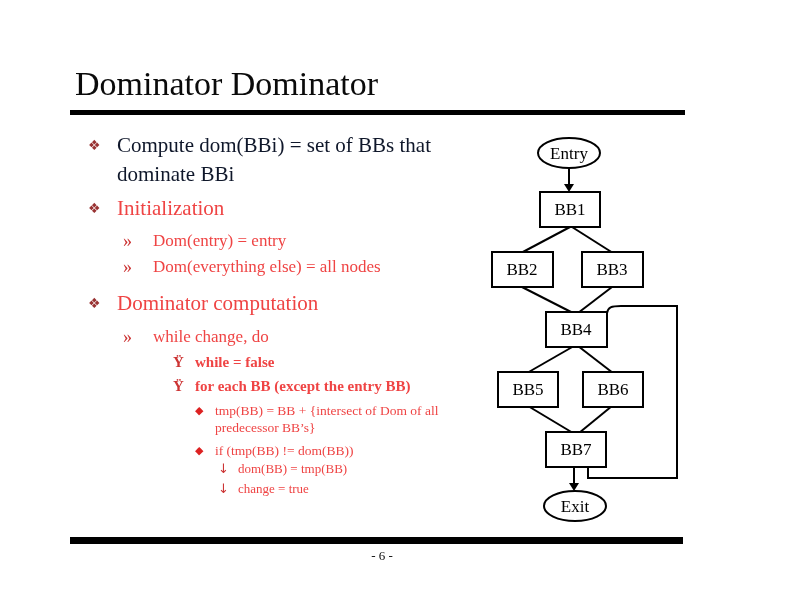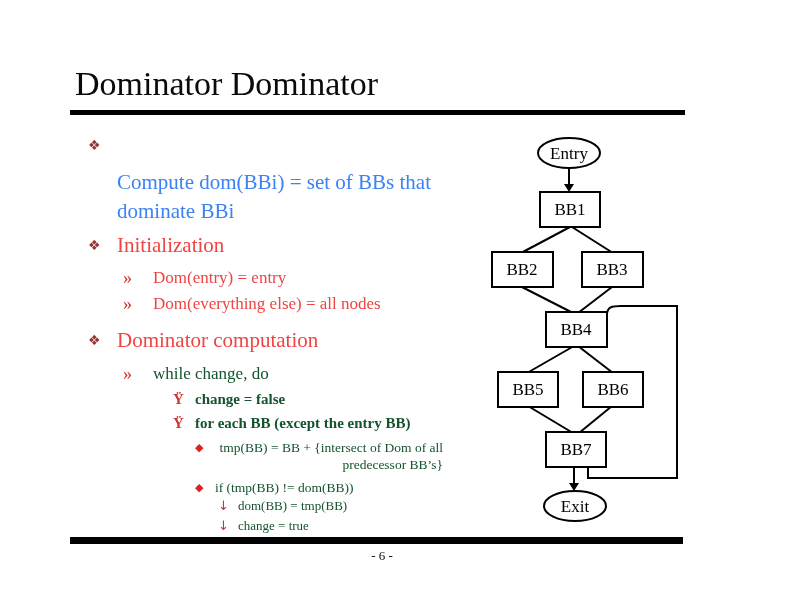--- a/index.html
+++ b/index.html
@@ -18,22 +18,22 @@
   .l1 .bullet{width:29px;font-family:"DejaVu Sans","Liberation Sans",sans-serif;font-size:14px;line-height:29px;color:#993333;}
   .l2{font-size:17px;line-height:26px;margin-left:35px;}
   .l2 .bullet{width:30px;color:#cc3333;font-size:18px;}
   .l3{font-size:15px;line-height:24px;margin-left:85px;font-weight:bold;}
   .l3 .bullet{width:22px;color:#cc3333;}
   .l4{font-size:13.5px;line-height:17px;margin-left:107px;margin-top:4px;}
   .l4 .bullet{width:20px;font-family:"DejaVu Sans","Liberation Sans",sans-serif;font-size:11px;line-height:17px;color:#dd2222;}
   .l5{font-size:13px;line-height:20px;margin-left:130px;}
   .l5 .bullet{width:20px;font-family:"DejaVu Sans","Liberation Sans",sans-serif;font-size:13px;color:#cc3333;}
 
-  .red{color:#3b82f6;margin-top:37px;}
-  .blue{color:#14532d;text-align:right;}
+  .red{color:#0f172a;}
+  .blue{color:#ef4444;}
   .black{color:#ef4444;}
 
   .gap-sm{margin-top:6px;}
   .gap-md{margin-top:9px;}
   .w-320{max-width:322px;}
   .w-226{max-width:228px;}
 
   .cfg{position:absolute;left:0;top:0;}
   .cfg text{font-size:17px;fill:#000;}
 
@@ -76,21 +76,21 @@
       <span class="txt black">Dominator computation</span>
     </div>
 
     <div class="row l2 gap-sm">
       <span class="bullet">»</span>
       <span class="txt blue">while change, do</span>
     </div>
 
     <div class="row l3">
       <span class="bullet">Ÿ</span>
-      <span class="txt blue">change = false</span>
+      <span class="txt blue">while = false</span>
     </div>
 
     <div class="row l3">
       <span class="bullet">Ÿ</span>
       <span class="txt blue">for each BB (except the entry BB)</span>
     </div>
 
     <div class="row l4">
       <span class="bullet">◆</span>
       <span class="txt blue w-226">tmp(BB) = BB + {intersect of Dom of all predecessor BB’s}</span>

